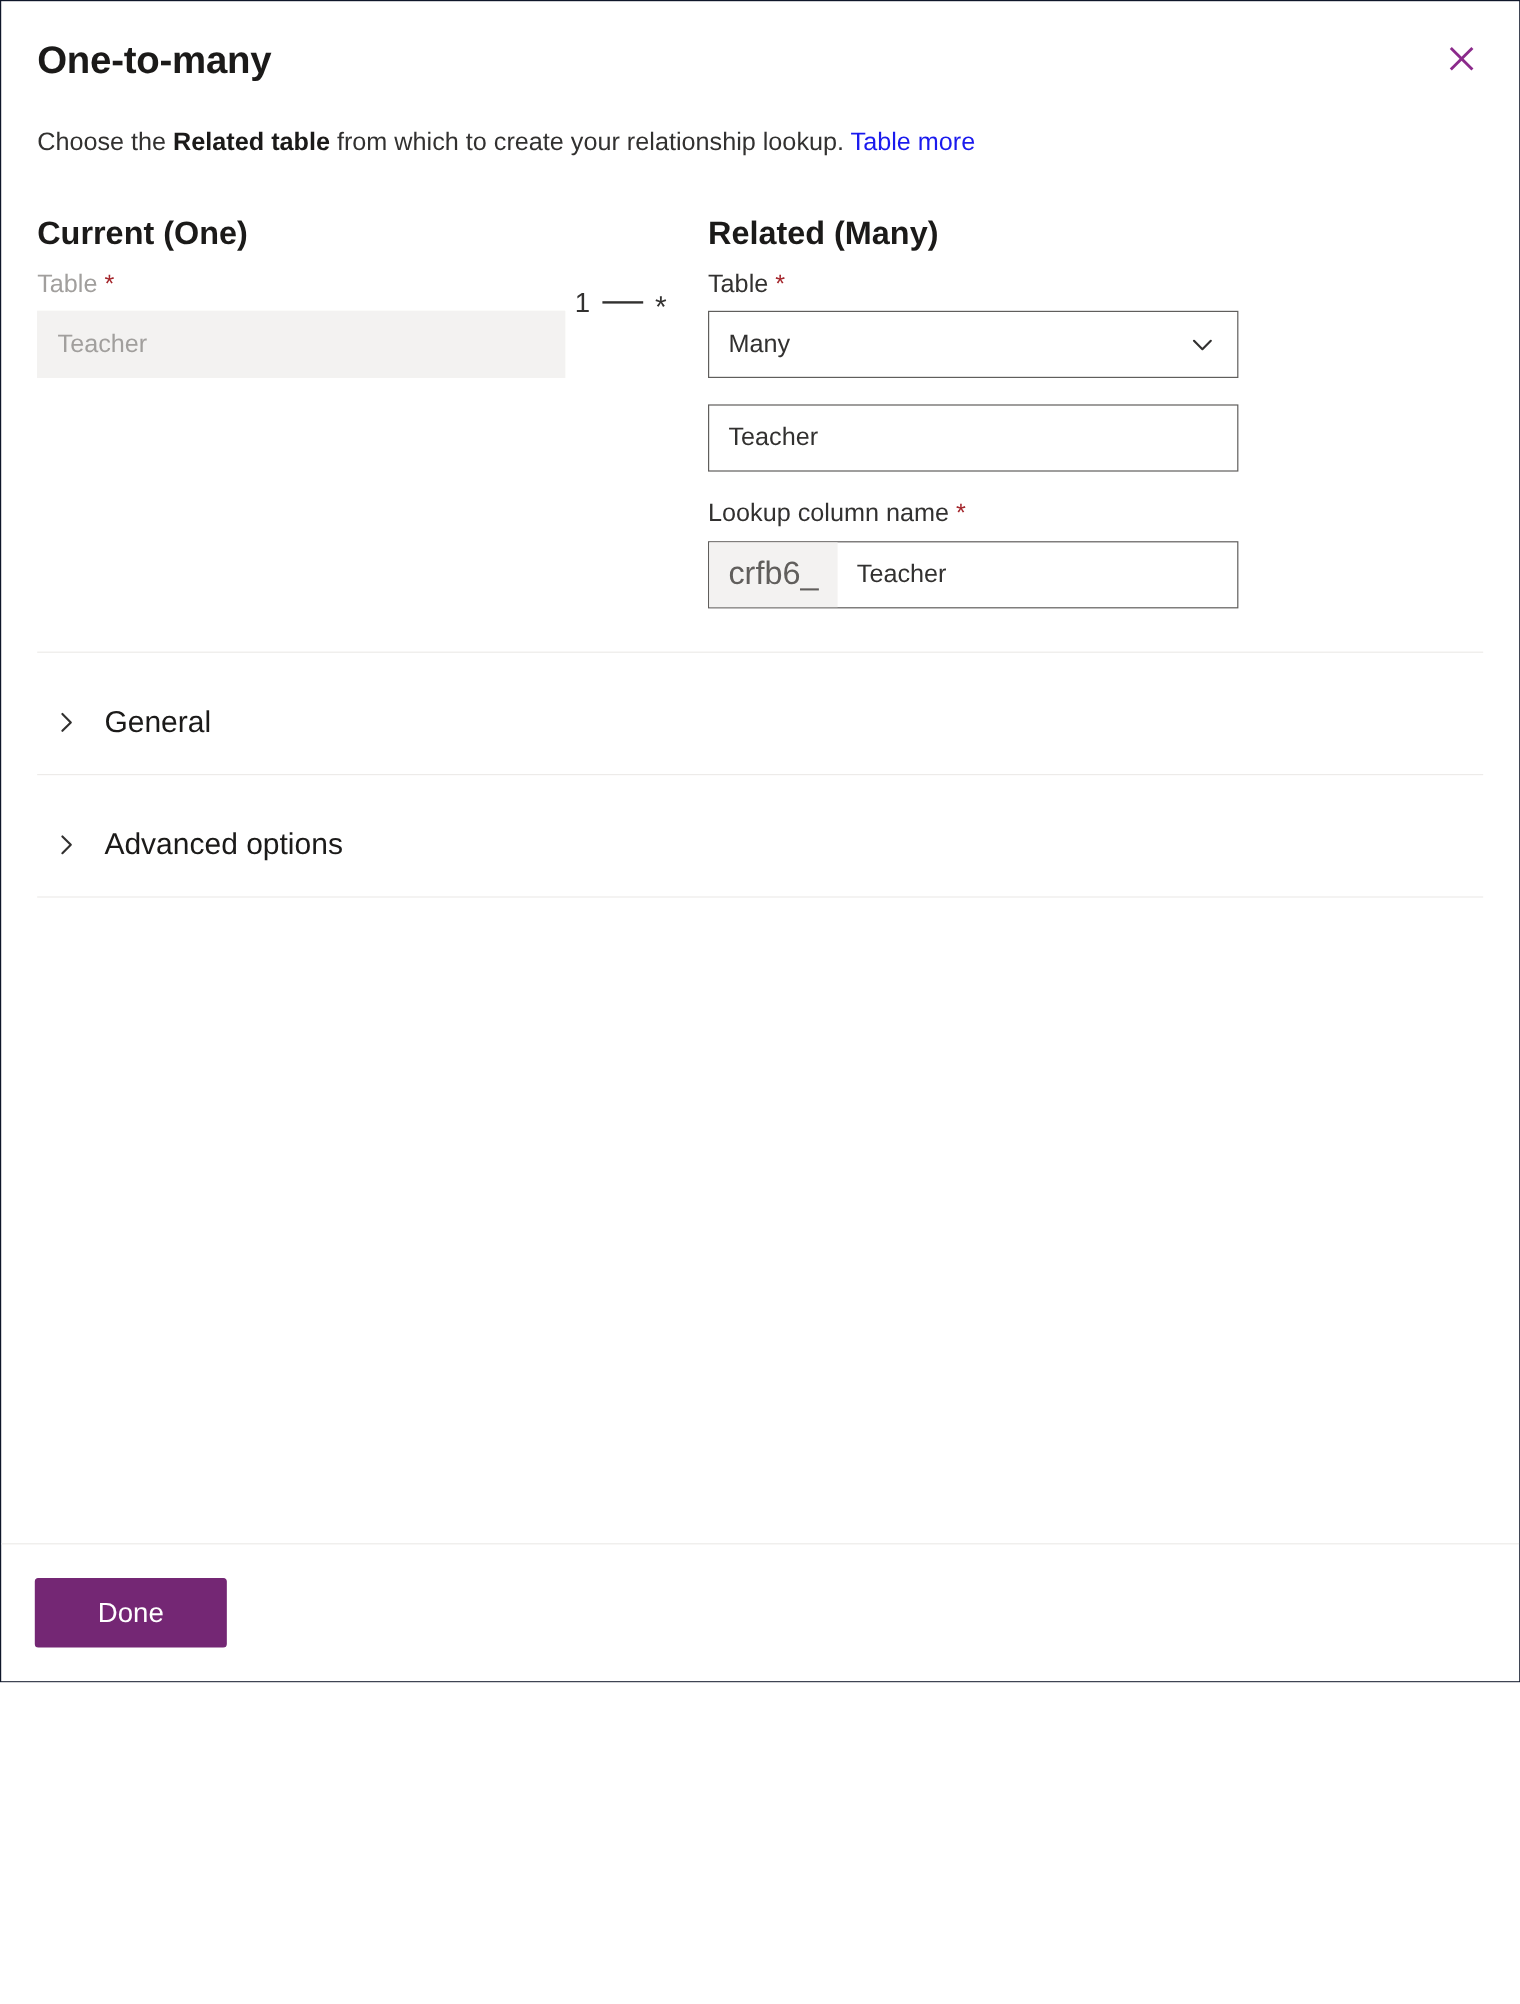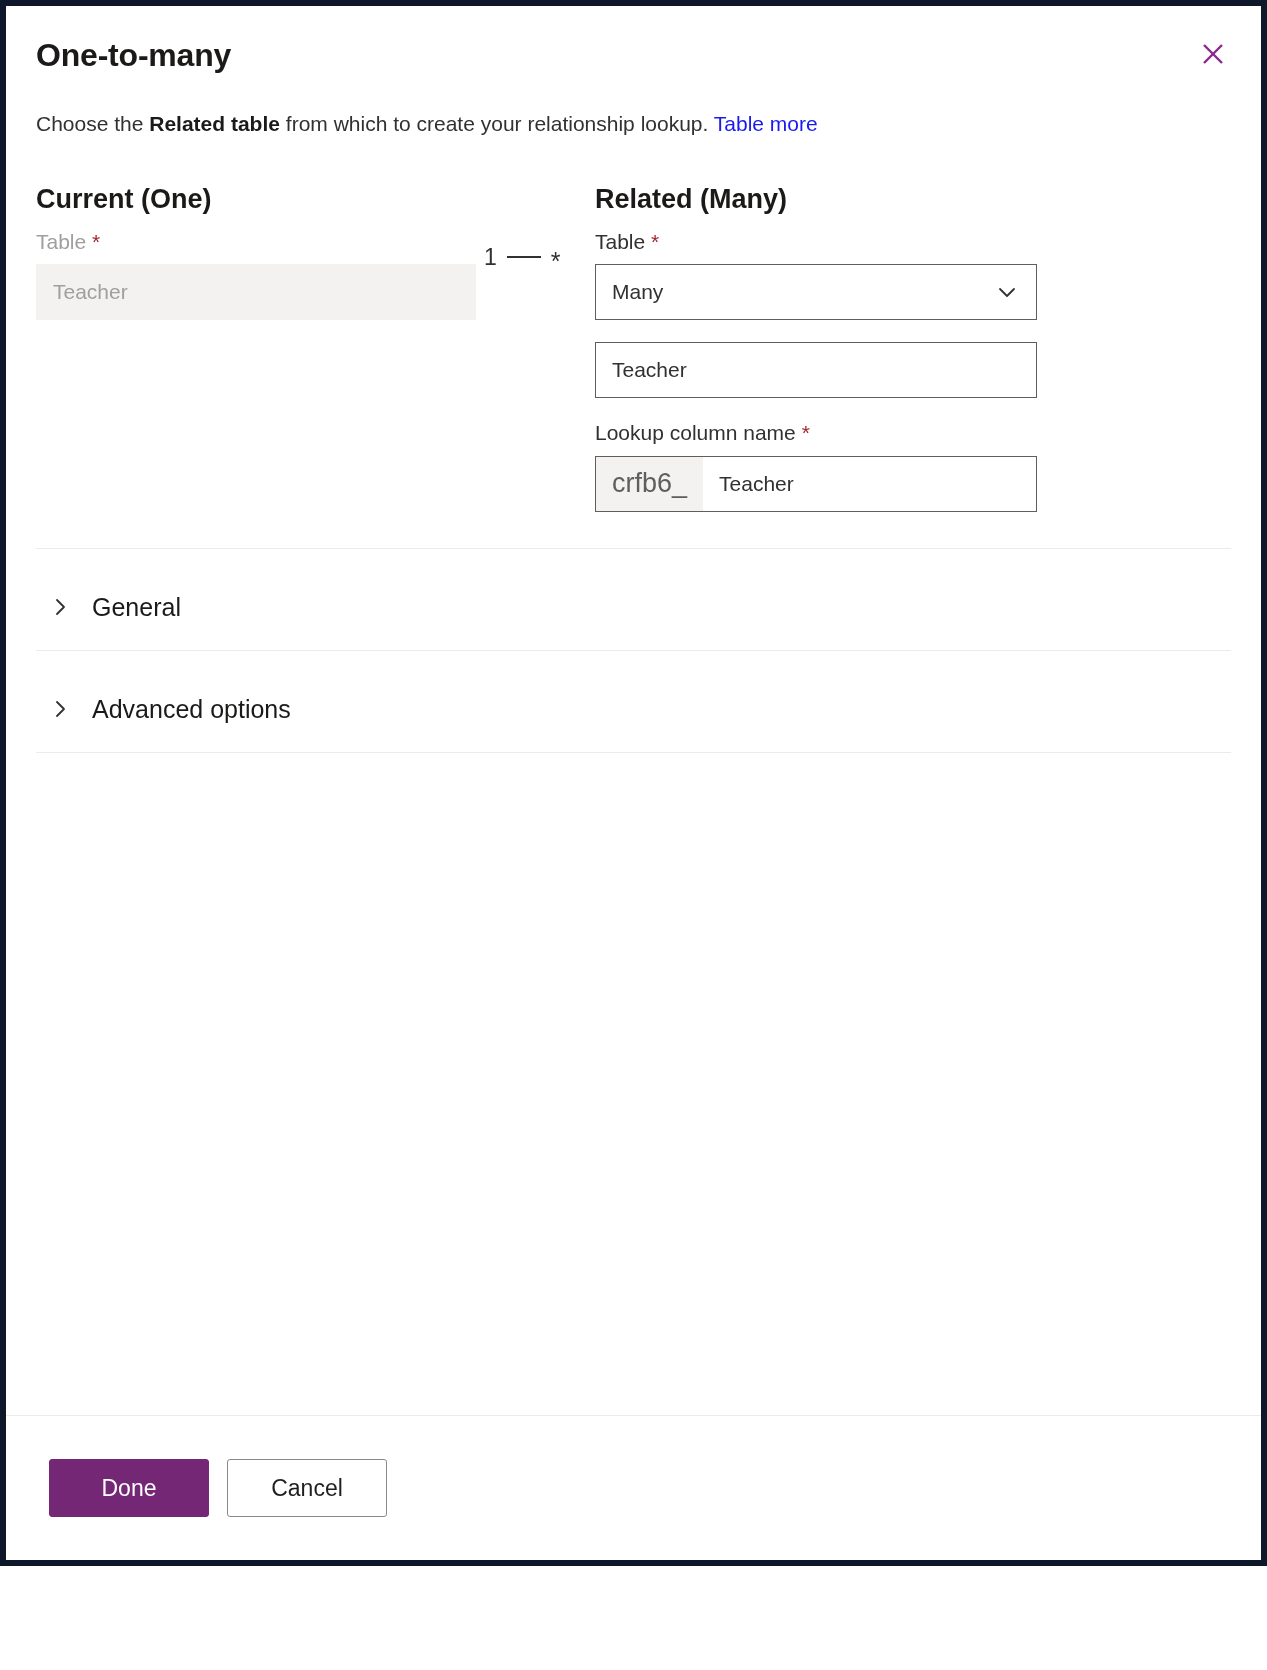--- a/index.html
+++ b/index.html
@@ -10,23 +10,23 @@
   }
   body {
     font-family: "Liberation Sans", sans-serif;
     color: #201f1e;
     -webkit-font-smoothing: antialiased;
   }
 
   .panel {
     position: relative;
     width: 1267px;
-    height: 1566px;
+    height: 1402px;
     background: #ffffff;
-    border: 6px solid #0f172a;
+    border: 1px solid #0f172a;
     display: flex;
     flex-direction: column;
     overflow: hidden;
     justify-content: center;
   }
 
   
   .header {
     padding: 30px 30px 0 30px;
     position: relative;
@@ -228,23 +228,23 @@
   .accordion .acc-label {
     font-size: 25px;
     color: #1b1a19;
     line-height: 1;
   }
 
   
   .footer {
     flex: 0 0 auto;
     border-top: 1px solid #edebe9;
-    padding: 43px;
-    display: flex;
-    gap: 18px;
+    padding: 28px;
+    display: flex;
+    gap: 4px;
   }
   .btn {
     font-family: "Liberation Sans", sans-serif;
     font-size: 23px;
     height: 58px;
     min-width: 160px;
     padding: 0 26px;
     border-radius: 3px;
     cursor: pointer;
     display: inline-flex;
@@ -367,16 +367,15 @@
         <span class="acc-label">Advanced options</span>
       </button>
 
       <div class="divider"></div>
     </div>
 
   </div>
 
   <div class="footer">
     <button class="btn btn-primary">Done</button>
-    <button class="btn btn-secondary">Cancel</button>
   </div>
 
 </div>
 
 </body></html>

